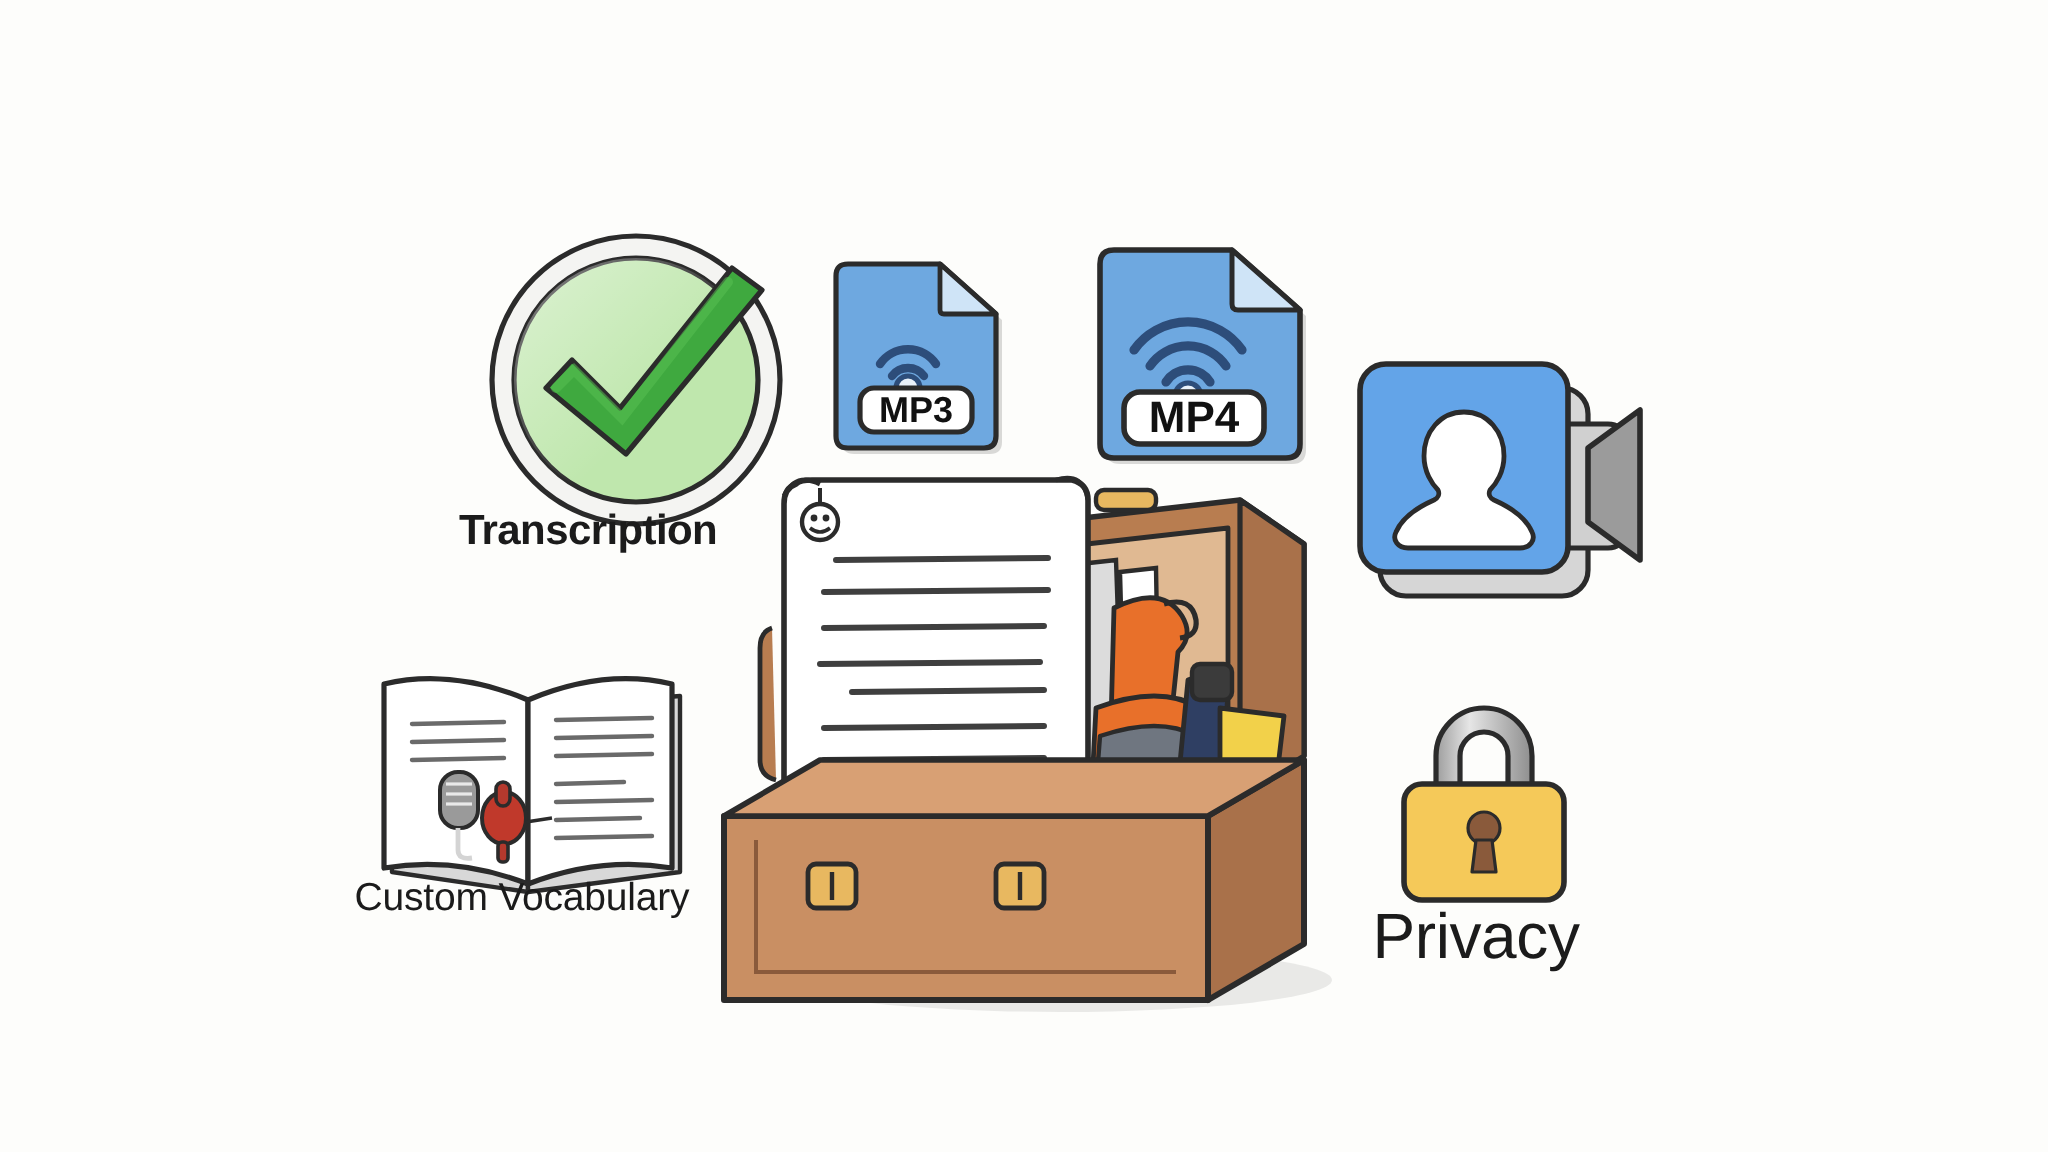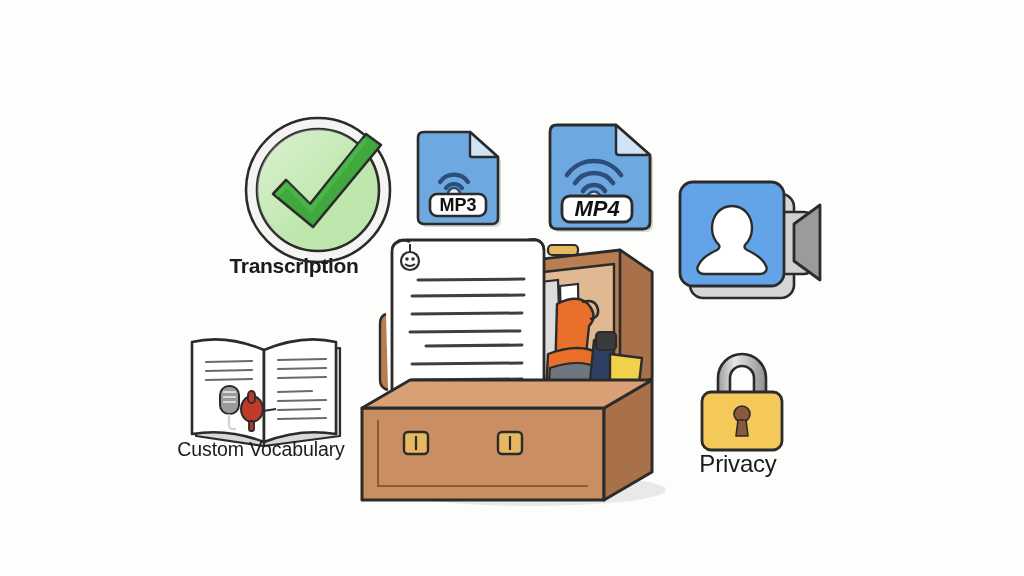--- a/index.html
+++ b/index.html
@@ -43,21 +43,21 @@
     top: 440px;
     width: 232px;
     font-size: 19.5px;
     font-weight: normal;
     letter-spacing: -0.1px;
   }
   .label-privacy {
     left: 665px;
     top: 452px;
     width: 146px;
-    font-size: 24px;
+    font-size: 32px;
     font-weight: normal;
     letter-spacing: -0.2px;
   }
   svg { display: block; overflow: visible; }
 </style>
 </head>
 <body>
 
 <div id="stage">
 
@@ -86,21 +86,21 @@
       <g fill="none" stroke="#2d4d7a" stroke-width="4.2" stroke-linecap="round">
         <path d="M28 56 a17 17 0 0 1 28 0"></path>
         <path d="M34 62 a10 10 0 0 1 16 0"></path>
       </g>
       <circle cx="42" cy="68" r="6" fill="#e9f1fa" stroke="#2d4d7a" stroke-width="2.6"></circle>
       <rect x="18" y="68" width="56" height="22" rx="7" fill="#ffffff" stroke="#2b2b2b" stroke-width="2.6"></rect>
       <text x="46" y="85" font-family="'Liberation Sans', sans-serif" font-size="18" font-weight="bold" fill="#111" text-anchor="middle">MP3</text>
     </svg>
   </div>
 
-  <div class="node" style="left:542px; top:118px;font-style:italic;">
+  <div class="node" style="left:542px; top:118px;">
     <svg width="124" height="122" viewBox="0 0 124 122">
       <path d="M8 104 L8 14 Q8 7 15 7 L74 7 L108 37 L108 104 Q108 111 101 111 L15 111 Q8 111 8 104 Z" fill="#000" opacity="0.14" transform="translate(3,3)"></path>
       <path d="M8 104 L8 14 Q8 7 15 7 L74 7 L108 37 L108 104 Q108 111 101 111 L15 111 Q8 111 8 104 Z" fill="#6ea8e0" stroke="#2b2b2b" stroke-width="2.8" stroke-linejoin="round"></path>
       <path d="M74 7 L108 37 L77 37 Q74 37 74 34 Z" fill="#cfe4f7" stroke="#2b2b2b" stroke-width="2.5" stroke-linejoin="round"></path>
       <g fill="none" stroke="#2d4d7a" stroke-width="4.6" stroke-linecap="round">
         <path d="M25 57 a33 33 0 0 1 54 0"></path>
         <path d="M33 65 a23 23 0 0 1 38 0"></path>
         <path d="M41 73 a13 13 0 0 1 22 0"></path>
       </g>
       <circle cx="52" cy="80" r="6.5" fill="#e9f1fa" stroke="#2d4d7a" stroke-width="2.6"></circle>

